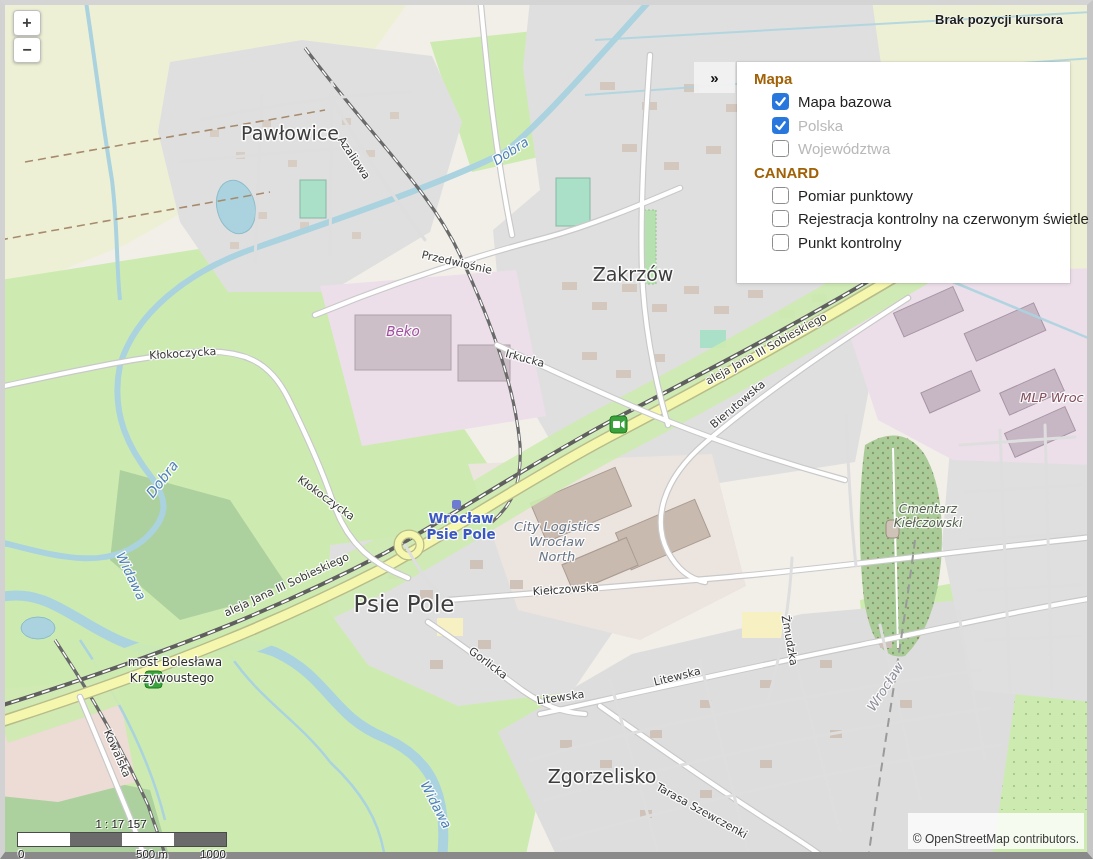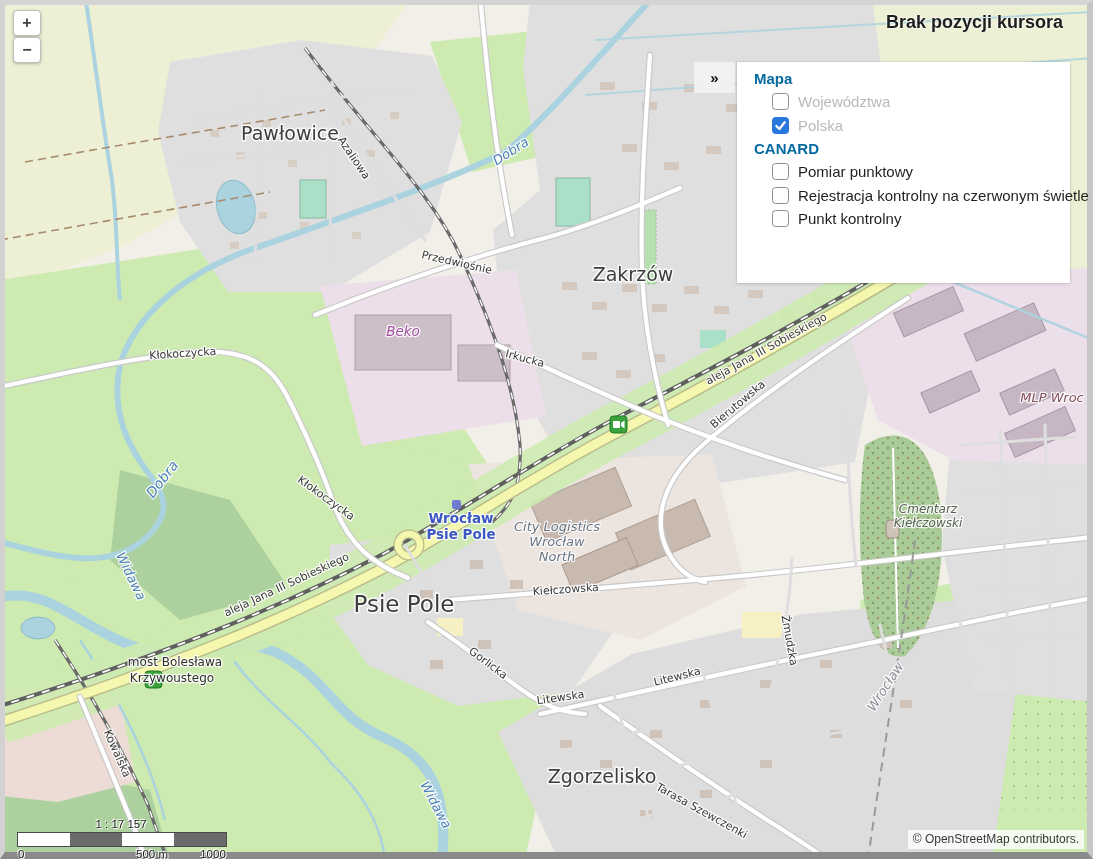--- a/index.html
+++ b/index.html
@@ -9,51 +9,51 @@
        font-family:"Liberation Sans","DejaVu Sans",sans-serif;}
   #map-svg{position:absolute;left:0;top:0;width:1082px;height:847px;display:block;cursor:grab;}
 
   
   .overlay{position:absolute;z-index:5;}
   .zoombtn{left:8px;width:26px;height:24px;background:#fff;border:1px solid #bfbfbf;border-radius:4px;
            box-shadow:0 1px 3px rgba(0,0,0,.25);display:flex;align-items:center;justify-content:center;
            font-size:16px;font-weight:bold;color:#404040;cursor:pointer;user-select:none;}
   #zoom-in{top:5px;} #zoom-out{top:32px;}
 
-  #cursor-status{top:7px;right:24px;font-size:18px;color:#1d1d1d;font-weight:600;
+  #cursor-status{top:7px;right:24px;font-size:13px;color:#1d1d1d;font-weight:600;
                  text-shadow:0 0 2px #fff,0 0 2px #fff;margin-left:44px;}
 
   #collapse-btn{left:689px;top:57px;width:41px;height:31px;background:rgba(241,241,241,.95);
                 display:flex;align-items:center;justify-content:center;font-size:15px;font-weight:bold;
                 color:#111;cursor:pointer;}
 
   #layer-panel{left:732px;top:57px;width:333px;height:221px;background:#fff;
                box-shadow:0 0 0 1px rgba(0,0,0,.05),0 1px 4px rgba(0,0,0,.12);
                padding:5px 0 0 0;box-sizing:border-box;}
-  .lp-header{font-size:15px;font-weight:bold;color:#0369a1;padding:3px 0 3px 17px;}
+  .lp-header{font-size:15px;font-weight:bold;color:#a16207;padding:3px 0 3px 17px;}
   .lp-row{display:flex;align-items:center;gap:9px;height:23.5px;padding-left:35px;cursor:pointer;}
   .cb{width:17px;height:17px;border:1.5px solid #8d8d8d;border-radius:3.5px;background:#fff;
       box-sizing:border-box;flex:0 0 auto;display:flex;align-items:center;justify-content:center;}
   .cb svg{visibility:hidden;}
   .lp-row.checked .cb{background:#2877dd;border-color:#2877dd;}
   .lp-row.checked .cb svg{visibility:visible;}
   .cb-label{font-size:15px;color:#1f1f1f;white-space:nowrap;}
   .lp-row.disabled .cb-label{color:#b9b9b9;}
 
   #scale-ctl{left:12px;top:813px;width:212px;font-size:11.5px;color:#1c1c1c;
              text-shadow:0 0 2px #fff,1px 1px 0 #fff,-1px -1px 0 #fff;}
   #scale-ratio{text-align:center;width:208px;}
   #scale-bar{margin-top:2px;width:208px;height:13px;border:1px solid #4a4a4a;display:flex;box-sizing:content-box;background:#fff;}
   #scale-bar div{flex:1 1 25%;}
   .seg-dark{background:#6b6b6b;} .seg-light{background:#ffffff;}
   #scale-ticks{position:relative;height:15px;margin-top:1px;}
   #scale-ticks span{position:absolute;top:0;}
   #tick-0{left:1px;} #tick-500{left:104px;transform:translateX(-50%);margin-left:31px;} #tick-1000{left:196px;transform:translateX(-50%);}
 
-  #attribution{right:3px;bottom:3px;background:rgba(255,255,255,.8);padding:2px 5px 3px 5px;
+  #attribution{right:3px;bottom:3px;background:rgba(255,255,255,.8);padding:19px 5px 3px 5px;
                font-size:12px;color:#383838;}
 
   
   text{font-family:"DejaVu Sans","Liberation Sans",sans-serif;paint-order:stroke;stroke:rgba(255,255,255,.85);
        stroke-width:2.6px;stroke-linejoin:round;}
   .t-place{font-size:19px;fill:#3d3d3d;text-anchor:middle;stroke-width:3px;}
   .t-place-big{font-size:23px;fill:#3d3d3d;text-anchor:middle;stroke-width:3px;}
   .t-street{font-size:11px;fill:#383838;text-anchor:middle;}
   .t-water{font-size:13px;fill:#4d80b8;font-style:italic;text-anchor:middle;}
   .t-station{font-size:13.5px;fill:#3b57c4;font-weight:bold;text-anchor:middle;}
@@ -352,35 +352,43 @@
   <div class="overlay zoombtn" id="zoom-in">+</div>
   <div class="overlay zoombtn" id="zoom-out">−</div>
 
   <div class="overlay" id="cursor-status">Brak pozycji kursora</div>
 
   <div class="overlay" id="collapse-btn">»</div>
 
   <div class="overlay" id="layer-panel">
     <div class="lp-header">Mapa</div>
 
+    <div class="lp-row checked">
+      <span class="cb">
+          <svg width="13" height="13" viewBox="0 0 14 14">
+            <polyline points="2.5,7.5 5.8,10.8 11.5,3.5" fill="none" stroke="#fff" stroke-width="2.4" stroke-linecap="round" stroke-linejoin="round"></polyline>
+          </svg>
+        </span>
+      <span class="cb-label">Mapa bazowa</span>
+    </div>
+    <div class="lp-row checked disabled">
+      <span class="cb">
+          <svg width="13" height="13" viewBox="0 0 14 14">
+            <polyline points="2.5,7.5 5.8,10.8 11.5,3.5" fill="none" stroke="#fff" stroke-width="2.4" stroke-linecap="round" stroke-linejoin="round"></polyline>
+          </svg>
+        </span>
+      <span class="cb-label">Polska</span>
+    </div>
     <div class="lp-row disabled">
       <span class="cb">
           <svg width="13" height="13" viewBox="0 0 14 14">
             <polyline points="2.5,7.5 5.8,10.8 11.5,3.5" fill="none" stroke="#fff" stroke-width="2.4" stroke-linecap="round" stroke-linejoin="round"></polyline>
           </svg>
         </span>
       <span class="cb-label">Województwa</span>
-    </div>
-    <div class="lp-row checked disabled">
-      <span class="cb">
-          <svg width="13" height="13" viewBox="0 0 14 14">
-            <polyline points="2.5,7.5 5.8,10.8 11.5,3.5" fill="none" stroke="#fff" stroke-width="2.4" stroke-linecap="round" stroke-linejoin="round"></polyline>
-          </svg>
-        </span>
-      <span class="cb-label">Polska</span>
     </div>
 
     <div class="lp-header">CANARD</div>
 
     <div class="lp-row">
       <span class="cb">
           <svg width="13" height="13" viewBox="0 0 14 14">
             <polyline points="2.5,7.5 5.8,10.8 11.5,3.5" fill="none" stroke="#fff" stroke-width="2.4" stroke-linecap="round" stroke-linejoin="round"></polyline>
           </svg>
         </span>

